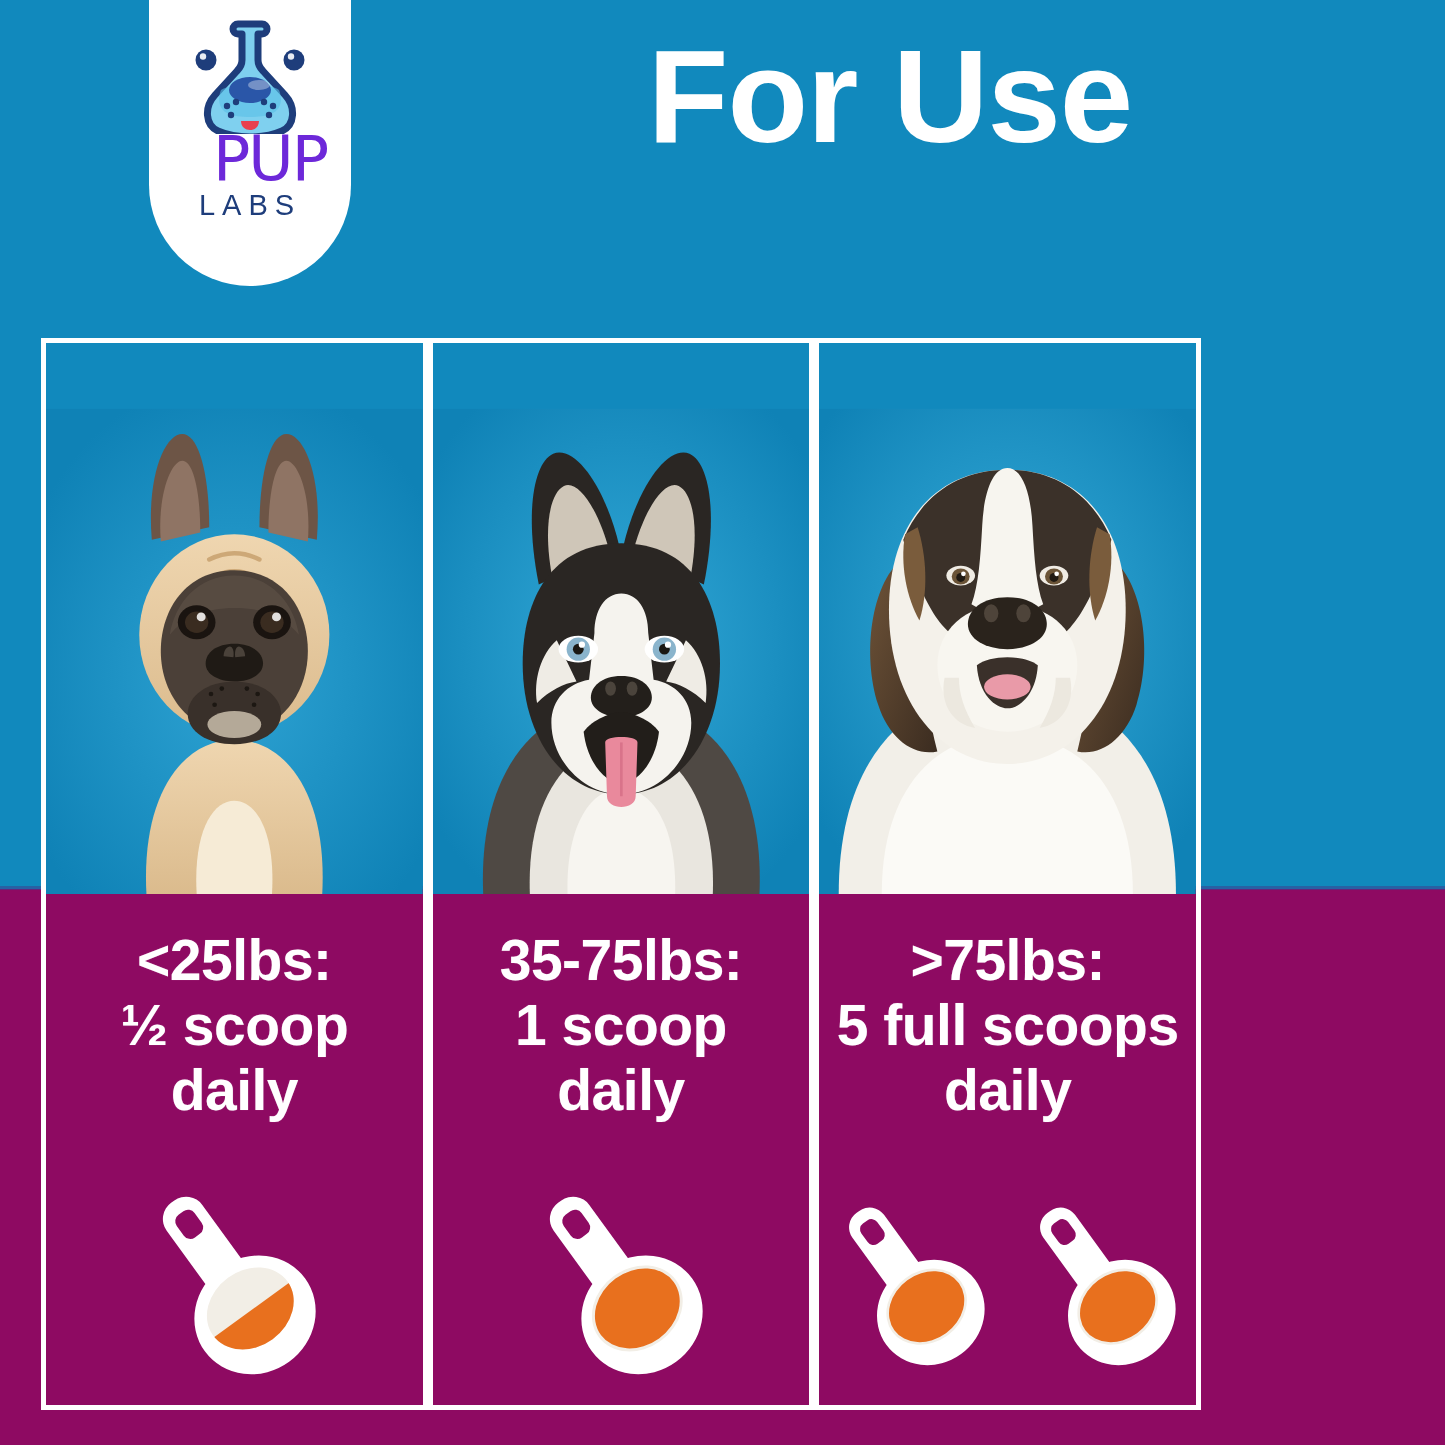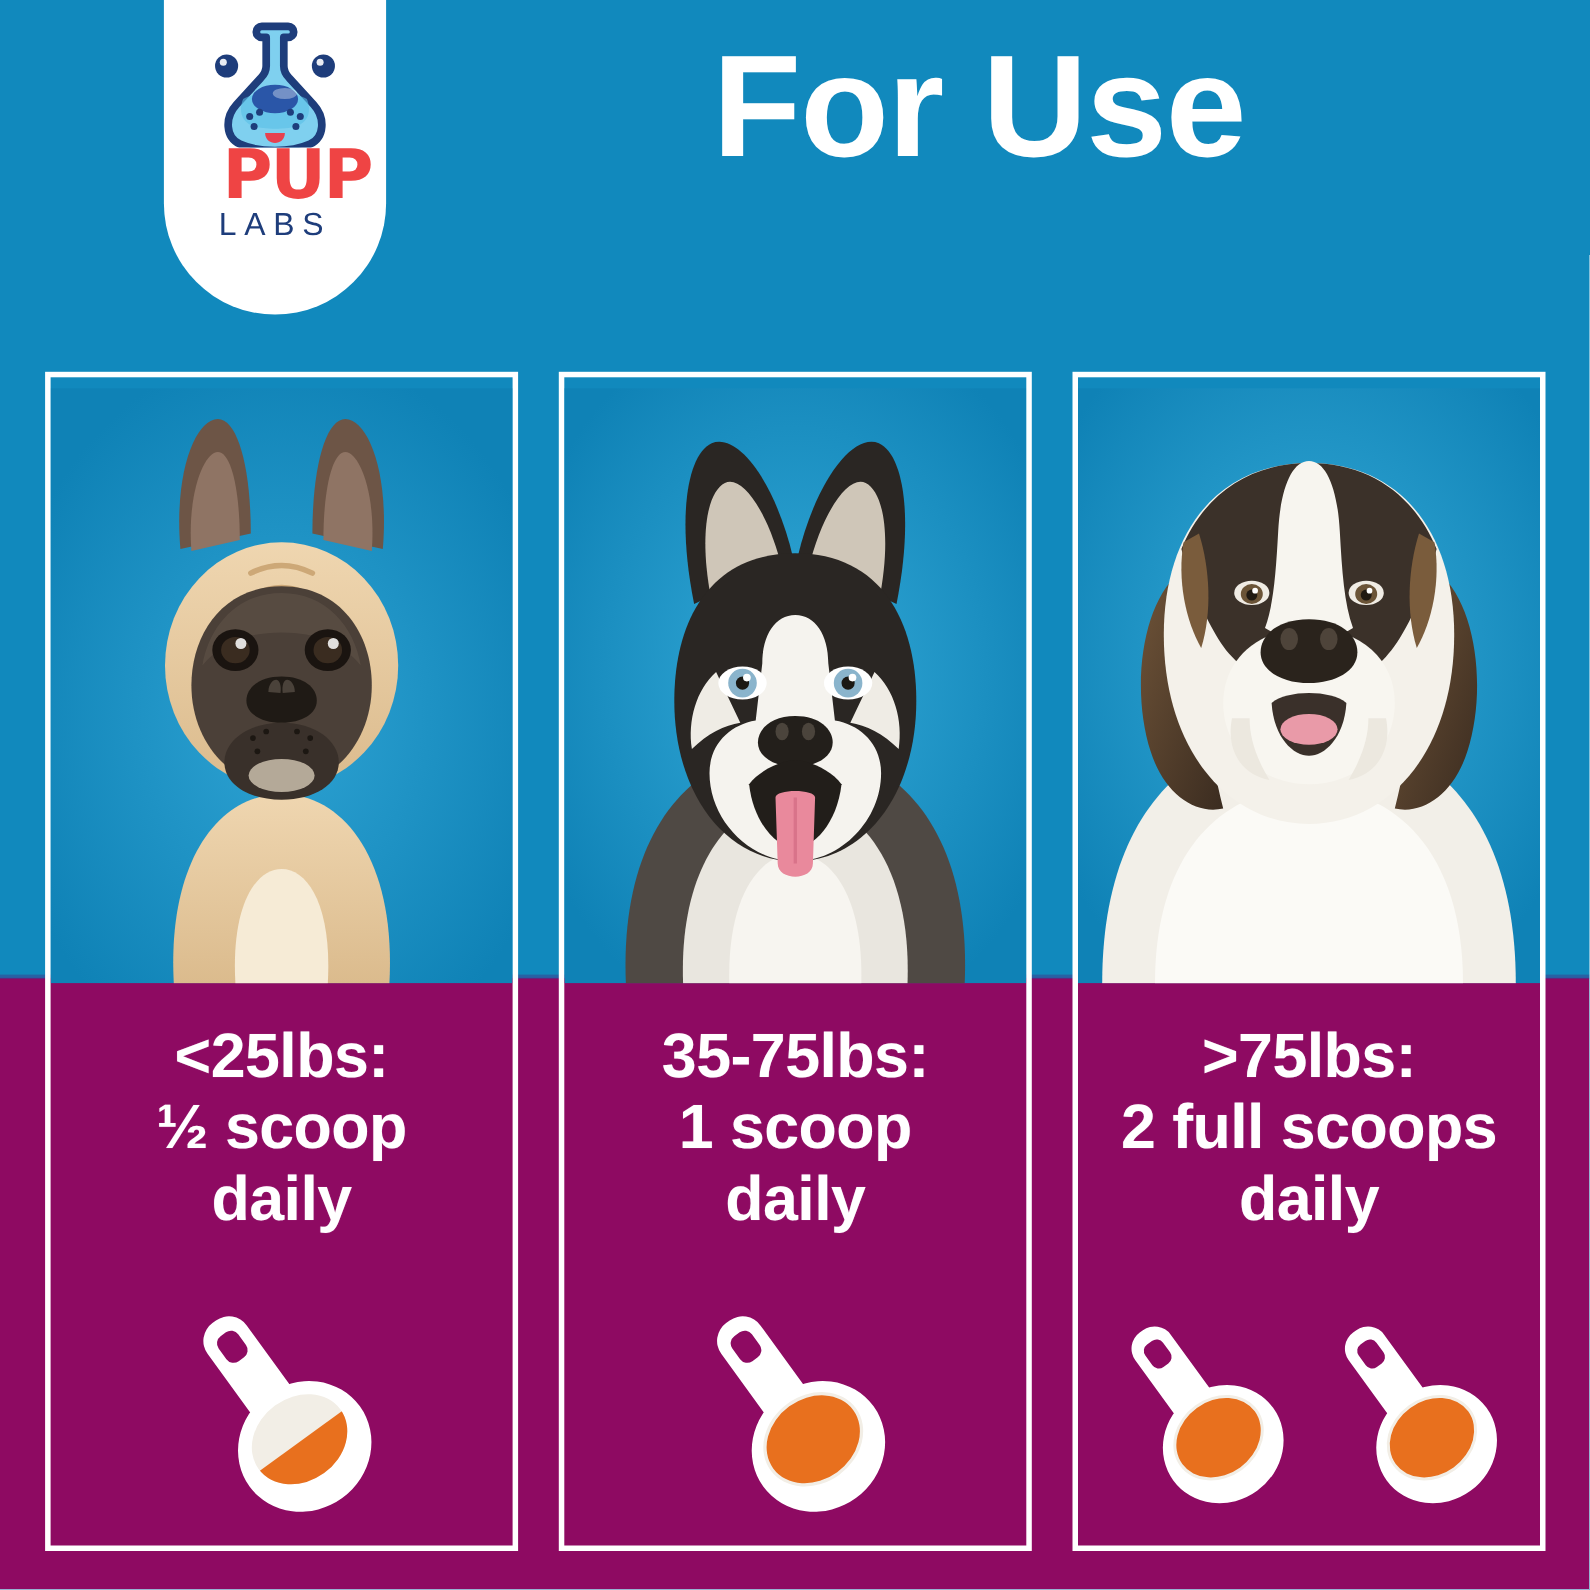--- a/index.html
+++ b/index.html
@@ -57,25 +57,25 @@
     box-sizing: border-box;
   }
   .logo-flask-wrap {
     width: 118px;
     height: 116px;
     position: relative;
   }
   .logo-flask-wrap svg { display: block; }
   .logo-word {
     margin-top: -4px;
-    font-weight: 700;
+    font-weight: 400;
     font-size: 62px;
     line-height: .92;
     letter-spacing: -2px;
-    color: #ef4444;
+    color: #6d28d9;
     font-family: "DejaVu Sans", sans-serif;
     margin-left: 40px;
   }
   .logo-sub {
     margin-top: 2px;
     font-weight: 400;
     font-size: 29px;
     letter-spacing: 7px;
     color: #1e3d7b;
     font-family: "Liberation Sans", sans-serif;
@@ -93,21 +93,21 @@
     line-height: 1.04;
     letter-spacing: -1px;
     font-family: "Liberation Sans", sans-serif;
   }
   .headline .hl-line { display: block; }
 
   
   .cards {
     position: absolute;
     left: 41px; top: 338px;
-    width: 1364px;
+    width: 1160px;
     height: 1072px;
     display: flex;
     justify-content: space-between;
   }
   .card {
     position: relative;
     width: 430px;
     height: 1072px;
     border: 5px solid #ffffff;
     box-sizing: border-box;
@@ -405,21 +405,21 @@
             <path d="M176 286 c14 -12 54 -12 68 0 c-2 32 -20 48 -34 48 c-14 0 -32 -16 -34 -48 z" fill="#3a302a"></path>
             <ellipse cx="210" cy="310" rx="26" ry="14" fill="#e99aa8"></ellipse>
 
             <path d="M140 300 c-6 30 10 52 34 56 c-12 -20 -18 -38 -18 -56 z" fill="#ece8df"></path>
             <path d="M280 300 c6 30 -10 52 -34 56 c12 -20 18 -38 18 -56 z" fill="#ece8df"></path>
           </svg>
         </div>
       </div>
       <div class="card-copy">
         <span class="cl">&gt;75lbs:</span>
-        <span class="cl">2 full scoops</span>
+        <span class="cl">5 full scoops</span>
         <span class="cl">daily</span>
       </div>
       <div class="scoops">
         <svg class="scoop-svg" width="190" height="180" viewBox="10 10 210 180" aria-hidden="true">
           <g transform="rotate(-36 115 110)">
             <rect x="103" y="-8" width="44" height="130" rx="20" fill="#ffffff"></rect>
             <rect x="114" y="6" width="22" height="28" rx="8" fill="#8e0a62"></rect>
             <ellipse cx="125" cy="132" rx="62" ry="58" fill="#ffffff"></ellipse>
             <ellipse cx="125" cy="124" rx="48" ry="40" fill="#f2eee6"></ellipse>
             <ellipse cx="125" cy="124" rx="45" ry="37" fill="#e8701e"></ellipse>

